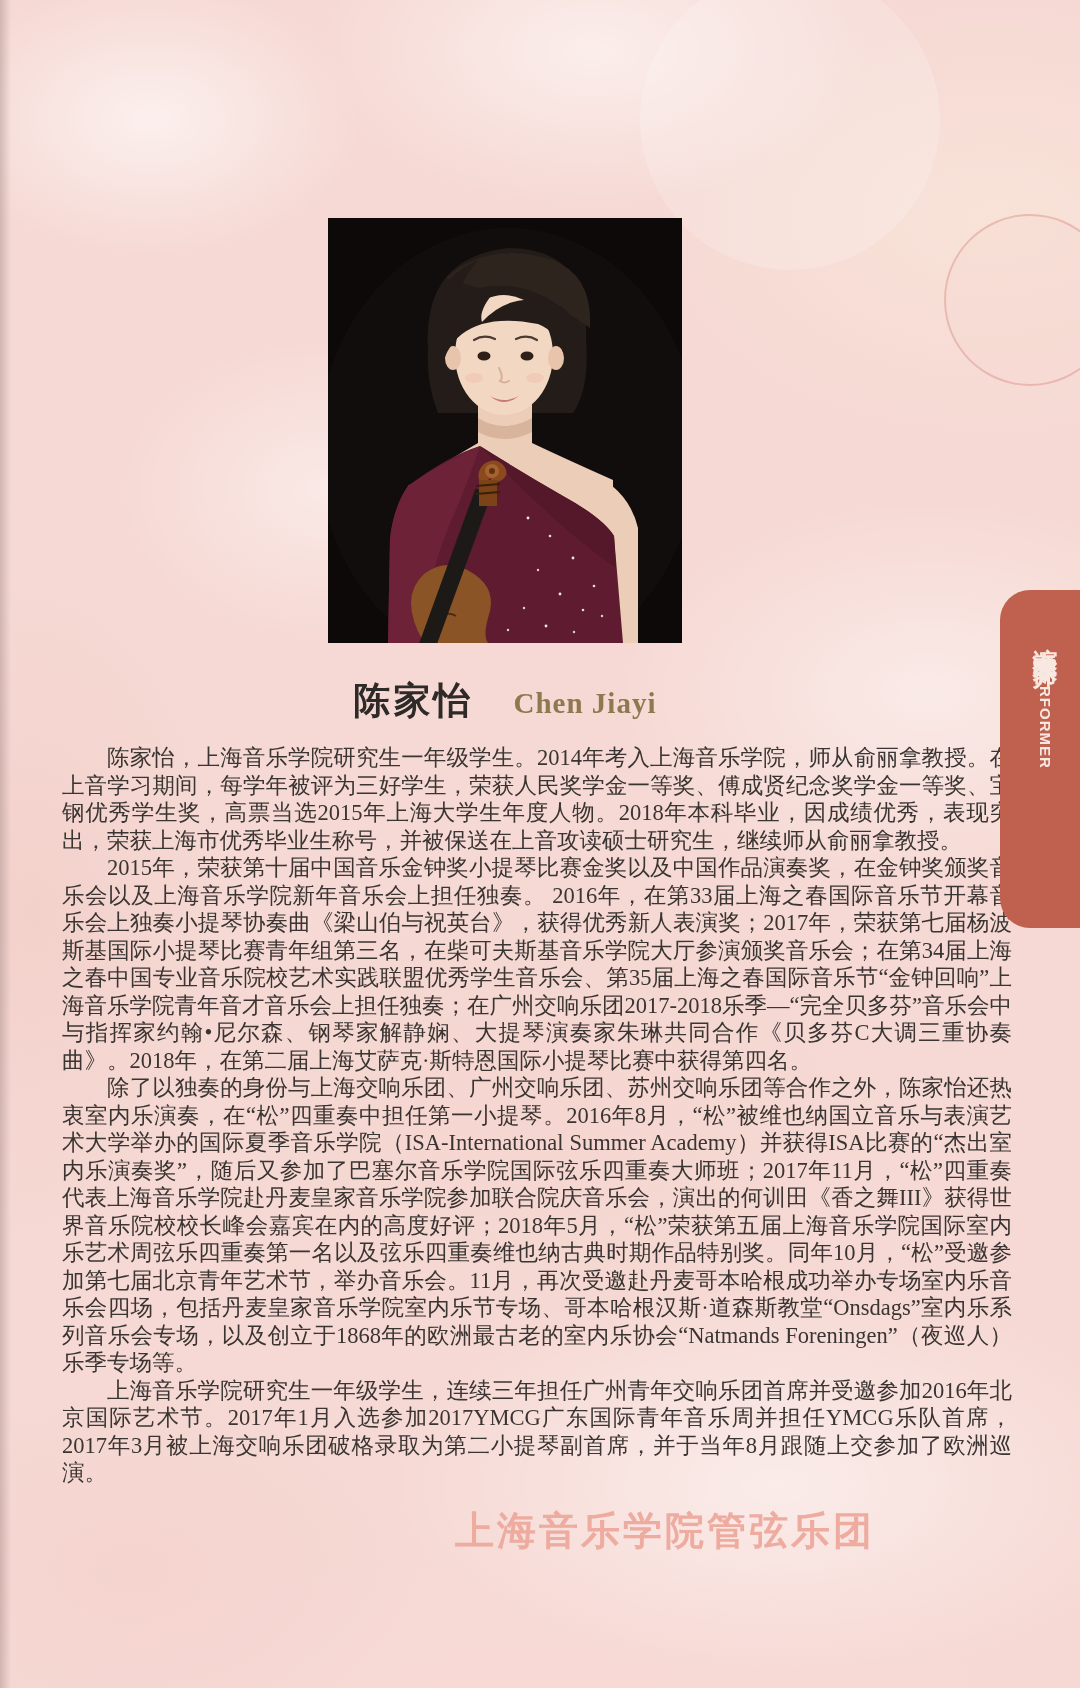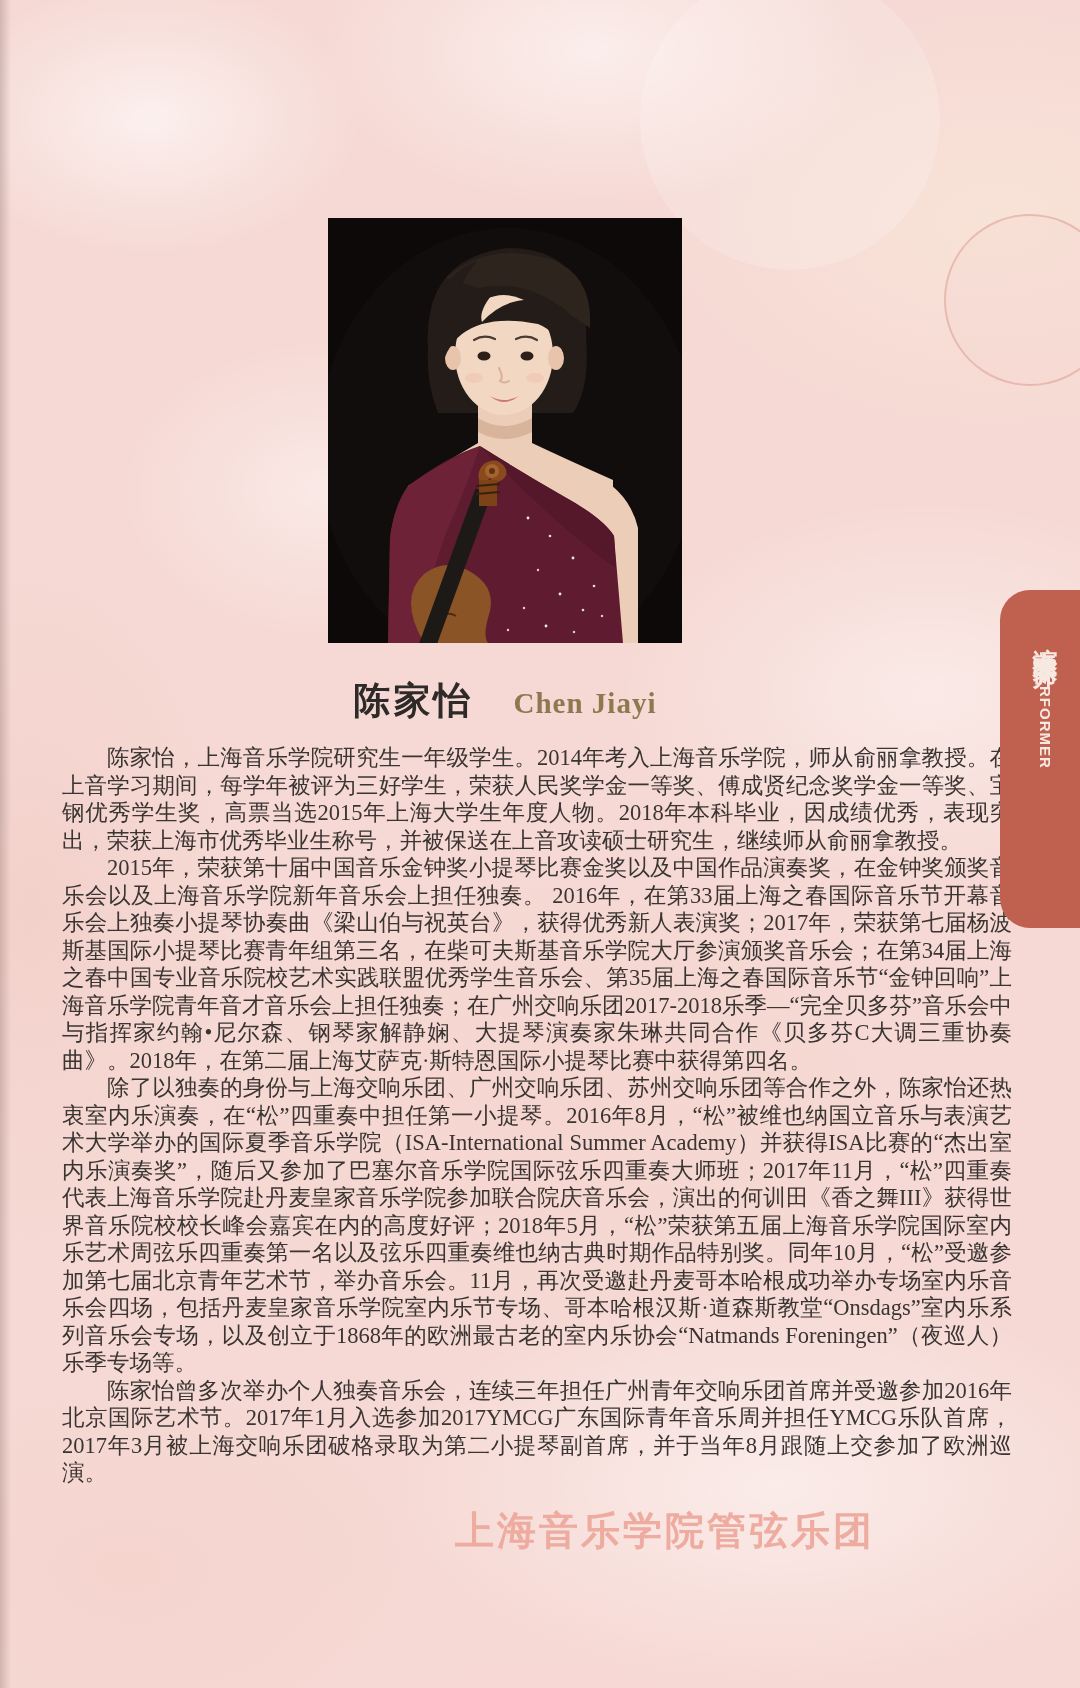--- a/index.html
+++ b/index.html
@@ -163,21 +163,21 @@
 
   <div class="name-row">
     <span class="name-cn">陈家怡</span>
     <span class="name-en">Chen Jiayi</span>
   </div>
 
   <div class="bio">
     <p>陈家怡，上海音乐学院研究生一年级学生。2014年考入上海音乐学院，师从俞丽拿教授。在上音学习期间，每学年被评为三好学生，荣获人民奖学金一等奖、傅成贤纪念奖学金一等奖、宝钢优秀学生奖，高票当选2015年上海大学生年度人物。2018年本科毕业，因成绩优秀，表现突出，荣获上海市优秀毕业生称号，并被保送在上音攻读硕士研究生，继续师从俞丽拿教授。</p>
     <p>2015年，荣获第十届中国音乐金钟奖小提琴比赛金奖以及中国作品演奏奖，在金钟奖颁奖音乐会以及上海音乐学院新年音乐会上担任独奏。 2016年，在第33届上海之春国际音乐节开幕音乐会上独奏小提琴协奏曲《梁山伯与祝英台》，获得优秀新人表演奖；2017年，荣获第七届杨波斯基国际小提琴比赛青年组第三名，在柴可夫斯基音乐学院大厅参演颁奖音乐会；在第34届上海之春中国专业音乐院校艺术实践联盟优秀学生音乐会、第35届上海之春国际音乐节“金钟回响”上海音乐学院青年音才音乐会上担任独奏；在广州交响乐团2017-2018乐季—“完全贝多芬”音乐会中与指挥家约翰•尼尔森、钢琴家解静娴、大提琴演奏家朱琳共同合作《贝多芬C大调三重协奏曲》。2018年，在第二届上海艾萨克·斯特恩国际小提琴比赛中获得第四名。</p>
     <p>除了以独奏的身份与上海交响乐团、广州交响乐团、苏州交响乐团等合作之外，陈家怡还热衷室内乐演奏，在“松”四重奏中担任第一小提琴。2016年8月，“松”被维也纳国立音乐与表演艺术大学举办的国际夏季音乐学院（ISA-International Summer Academy）并获得ISA比赛的“杰出室内乐演奏奖”，随后又参加了巴塞尔音乐学院国际弦乐四重奏大师班；2017年11月，“松”四重奏代表上海音乐学院赴丹麦皇家音乐学院参加联合院庆音乐会，演出的何训田《香之舞III》获得世界音乐院校校长峰会嘉宾在内的高度好评；2018年5月，“松”荣获第五届上海音乐学院国际室内乐艺术周弦乐四重奏第一名以及弦乐四重奏维也纳古典时期作品特别奖。同年10月，“松”受邀参加第七届北京青年艺术节，举办音乐会。11月，再次受邀赴丹麦哥本哈根成功举办专场室内乐音乐会四场，包括丹麦皇家音乐学院室内乐节专场、哥本哈根汉斯·道森斯教堂“Onsdags”室内乐系列音乐会专场，以及创立于1868年的欧洲最古老的室内乐协会“Natmands Foreningen”（夜巡人）乐季专场等。</p>
-    <p>陈家怡曾多次举办个人独奏音乐会，连续三年担任广州青年交响乐团首席并受邀参加2016年北京国际艺术节。2017年1月入选参加2017YMCG广东国际青年音乐周并担任YMCG乐队首席，2017年3月被上海交响乐团破格录取为第二小提琴副首席，并于当年8月跟随上交参加了欧洲巡演。</p>
+    <p>上海音乐学院研究生一年级学生，连续三年担任广州青年交响乐团首席并受邀参加2016年北京国际艺术节。2017年1月入选参加2017YMCG广东国际青年音乐周并担任YMCG乐队首席，2017年3月被上海交响乐团破格录取为第二小提琴副首席，并于当年8月跟随上交参加了欧洲巡演。</p>
   </div>
 
   <div class="side-tab">
     <span class="cn">演奏家简介</span>
     <span class="en">PERFORMER</span>
   </div>
 
   <div class="footer-title">上海音乐学院管弦乐团</div>
 
 </div>

